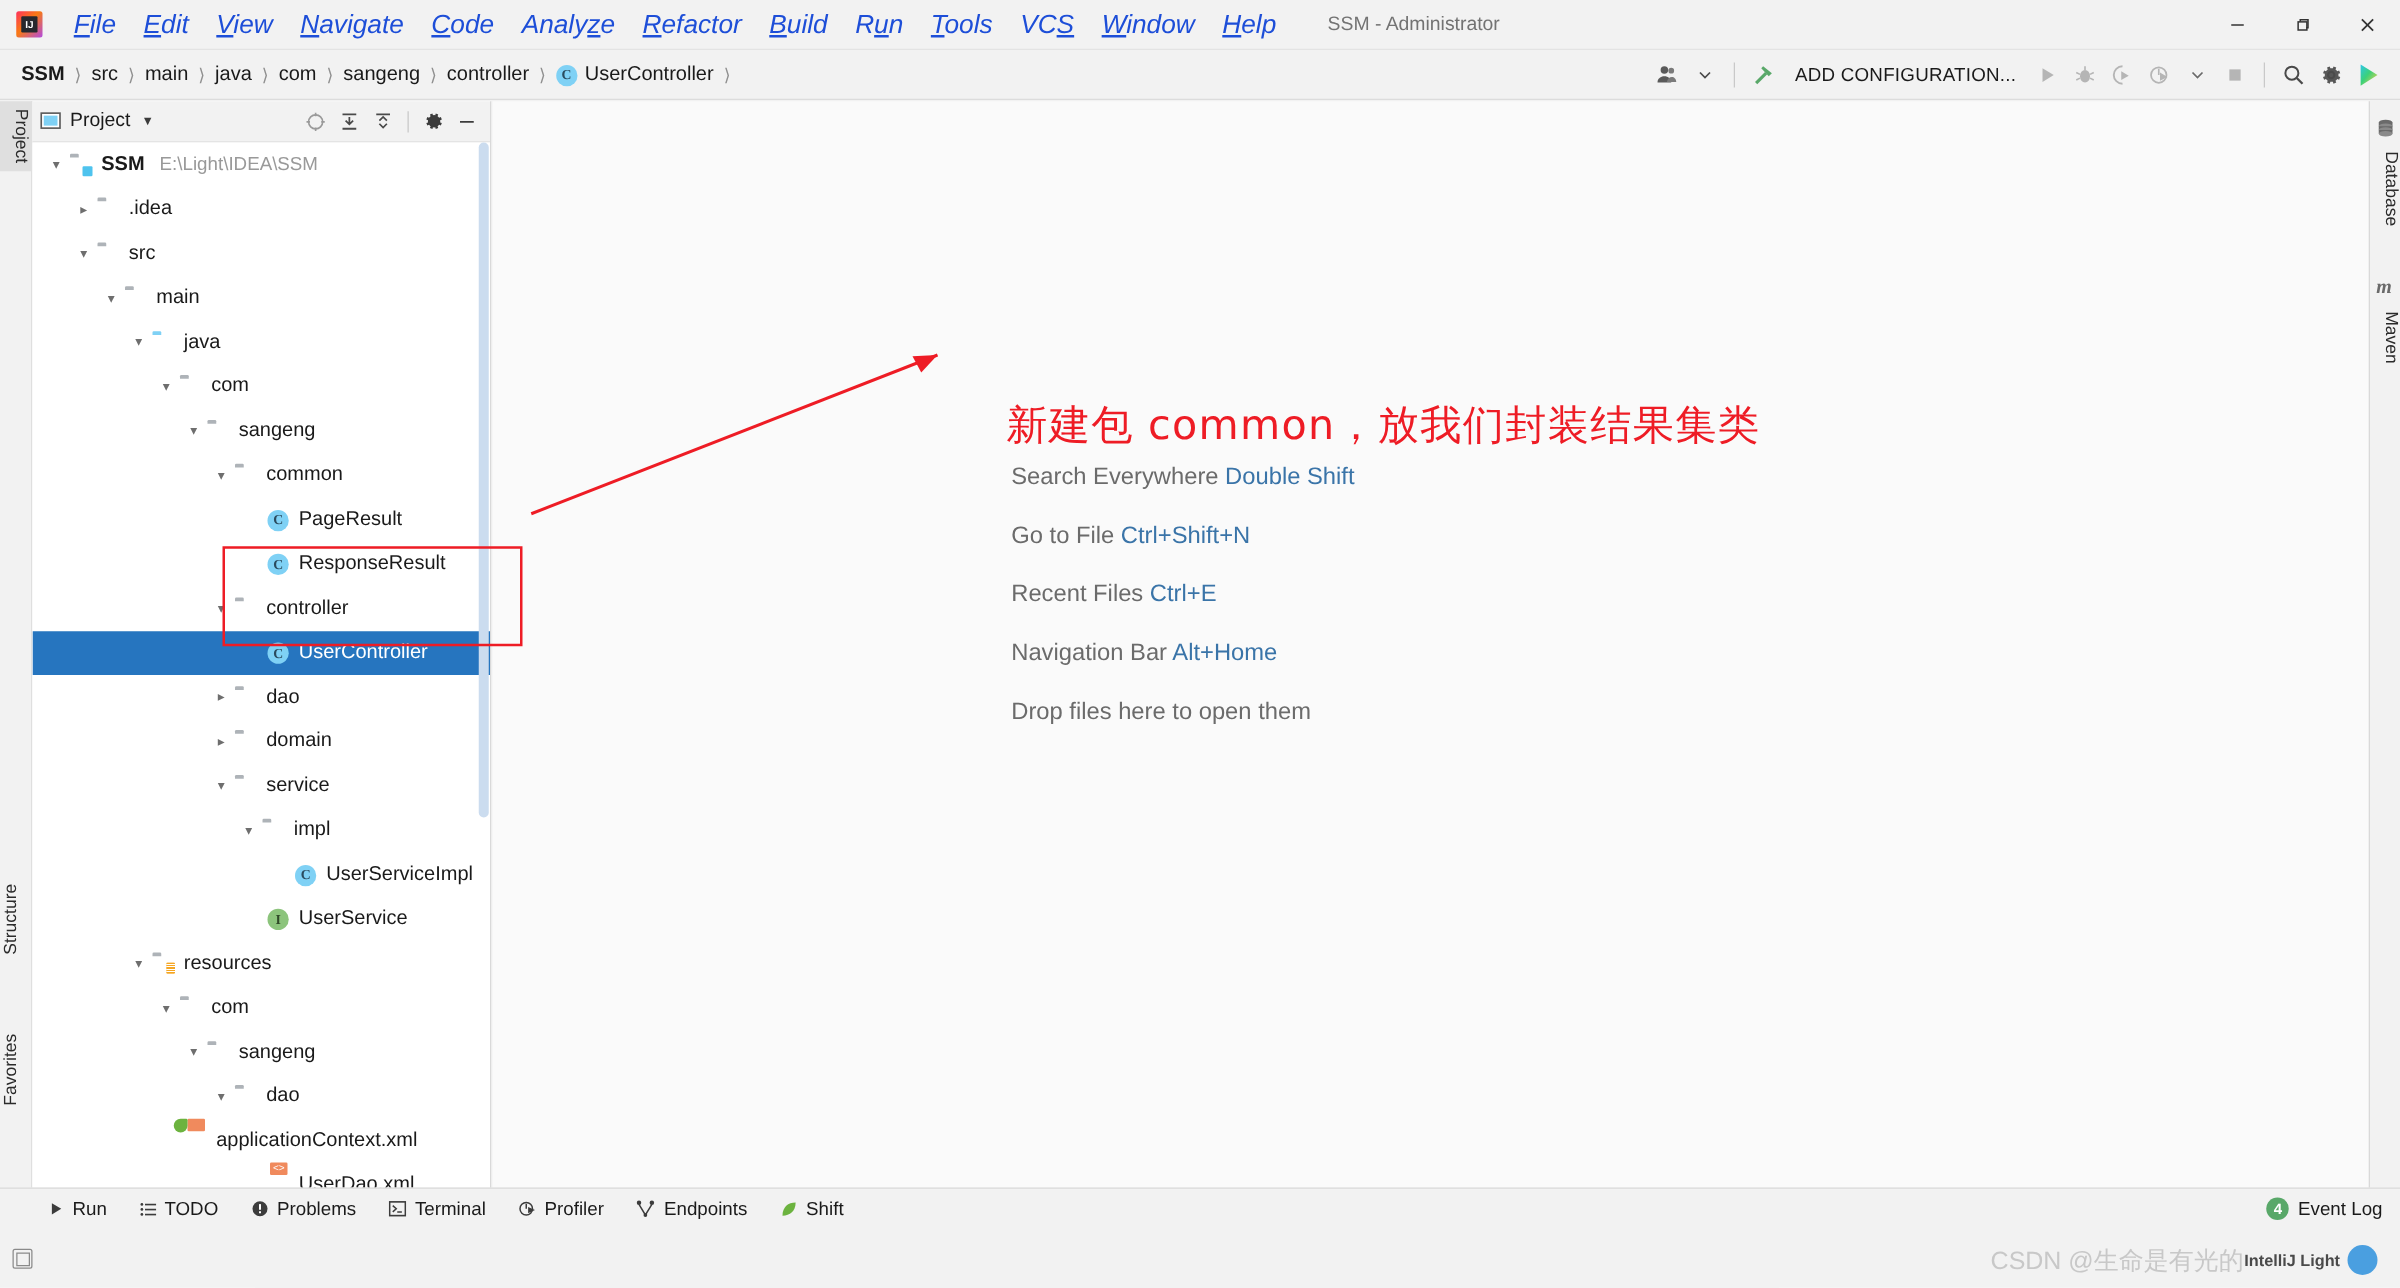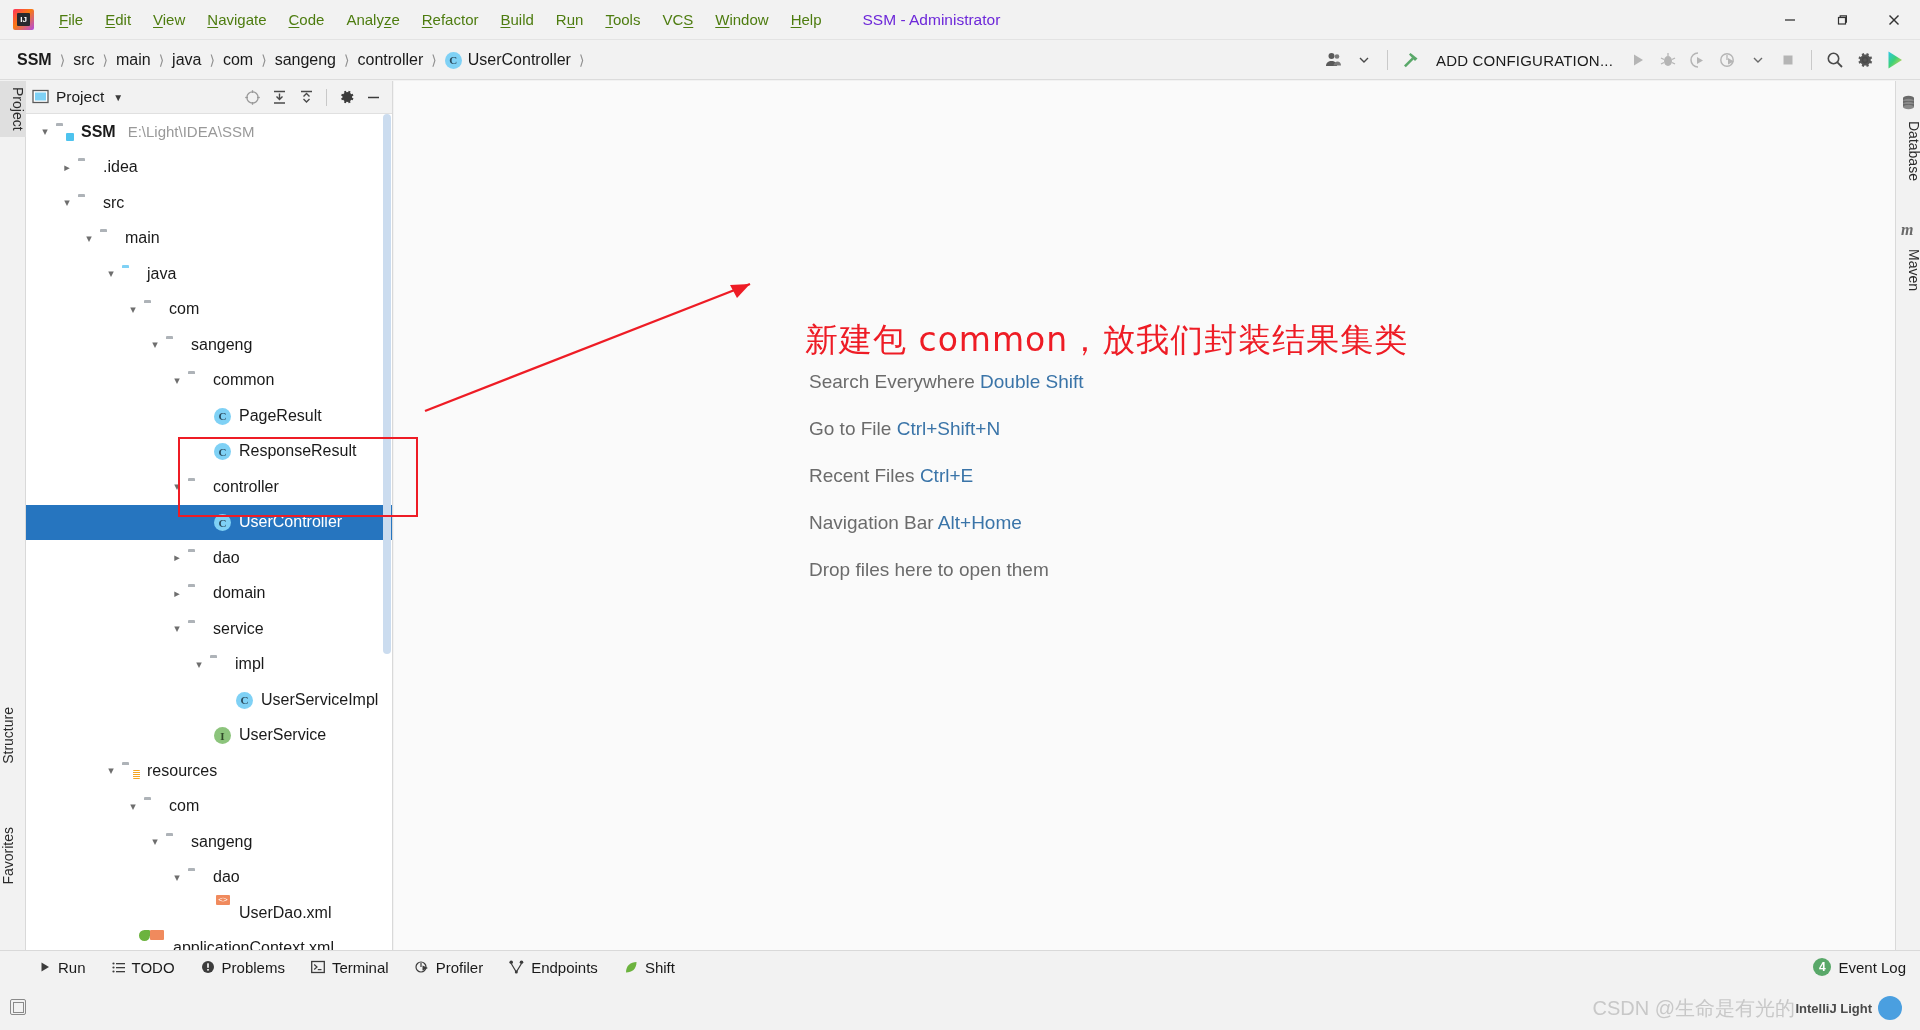--- a/index.html
+++ b/index.html
@@ -30,26 +30,26 @@
     background: #27282e; border-radius: 1px;
   }
   .ij-logo::before {
     content: "IJ"; position: absolute; left: 0; top: 0; width: 21px; height: 21px;
     color: #fff; font-size: 8px; font-weight: bold; z-index: 2;
     display: flex; align-items: center; justify-content: center;
     font-family: "Liberation Sans", sans-serif;
   }
   .menu { display: flex; align-items: center; height: 40px; }
   .menu-item {
-    font-size: 15px; color: #4d7c0f; padding: 3px 11px; cursor: default;
-    white-space: nowrap; line-height: 20px;
+    font-size: 21px; color: #1d4ed8; padding: 3px 11px; cursor: default;
+    white-space: nowrap; line-height: 20px; font-style: italic;
   }
   .menu-item u { text-decoration: underline; text-underline-offset: 2px; }
   .win-title {
-    font-size: 15.5px; color: #6d28d9; margin-left: 30px; white-space: nowrap;
+    font-size: 15.5px; color: #737373; margin-left: 30px; white-space: nowrap;
   }
   .win-ctrl { position: absolute; right: 0; top: 0; height: 40px; display: flex; }
   .win-btn {
     width: 52px; height: 40px; display: flex; align-items: center; justify-content: center;
     color: #333; font-size: 16px; cursor: default;
   }
 
   
   .navbar {
     position: absolute; top: 40px; left: 0; width: 1920px; height: 40px;
@@ -620,30 +620,30 @@
         <span class="ic"><span class="ic-folder"></span></span>
         <span class="tlabel">sangeng</span>
       </div>
 
       <div class="trow" style="padding-left:144px;">
         <span class="arrow">▾</span>
         <span class="ic"><span class="ic-folder"></span></span>
         <span class="tlabel">dao</span>
       </div>
 
-      <div class="trow" style="padding-left:188px;">
-        <span class="ic"><span class="ic-xml"></span></span>
-        <span class="tlabel">UserDao.xml</span>
-      </div>
-
       <div class="trow" style="padding-left:122px;">
         <span class="ic">
           <span class="ic-xml spring"><span class="spring-leaf"></span></span>
         </span>
         <span class="tlabel">applicationContext.xml</span>
+      </div>
+
+      <div class="trow" style="padding-left:188px;">
+        <span class="ic"><span class="ic-xml"></span></span>
+        <span class="tlabel">UserDao.xml</span>
       </div>
     </div>
 
     <div class="redbox"></div>
     <div class="pp-scrollbar"></div>
   </div>
 
   <div class="editor">
 
     <svg class="arrow-svg" width="1501" height="872">

